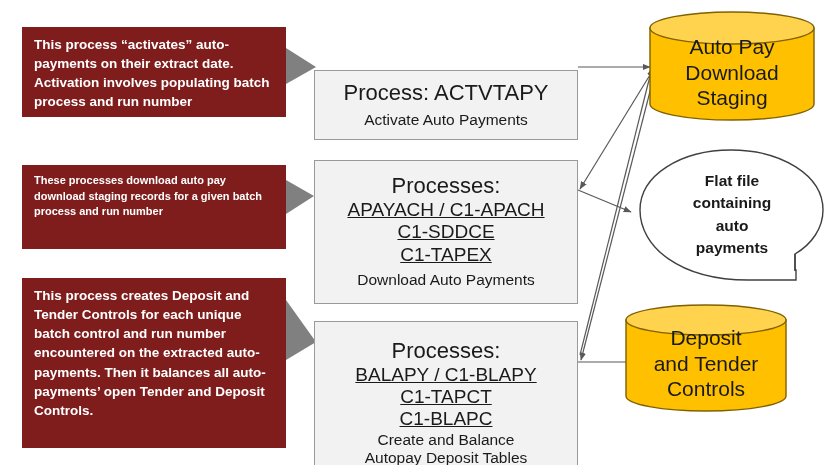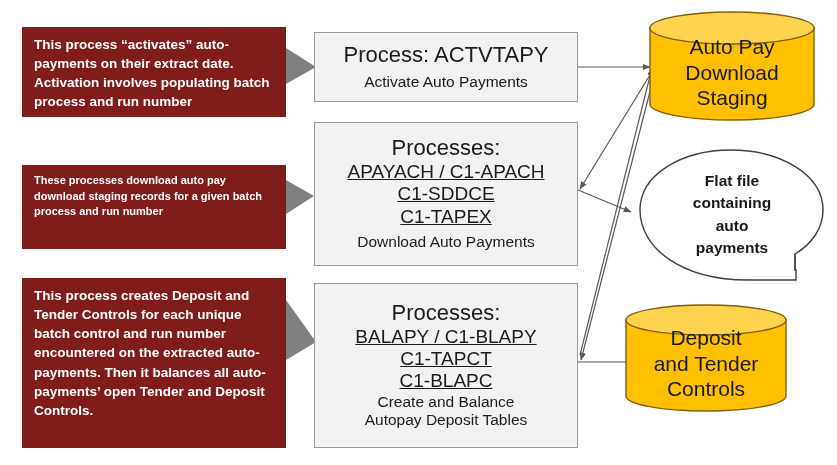--- a/index.html
+++ b/index.html
@@ -42,20 +42,21 @@
     position: absolute;
     background: #F2F2F2;
     border: 1px solid #9a9a9a;
     box-sizing: border-box;
     display: flex;
     flex-direction: column;
     align-items: center;
     justify-content: center;
     z-index: 2;
     color: #1a1a1a;
+    margin-top: 38px;
   }
   .proc-title {
     font-size: 22px;
     line-height: 1.12;
     text-align: center;
     white-space: nowrap;
   }
   .proc-code {
     font-size: 19px;
     line-height: 1.18;

